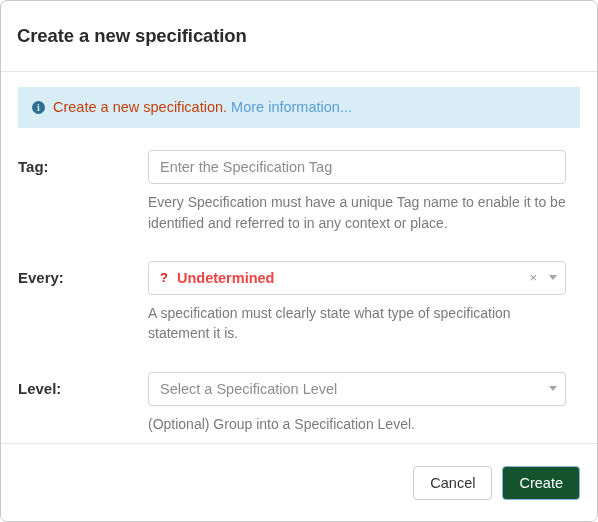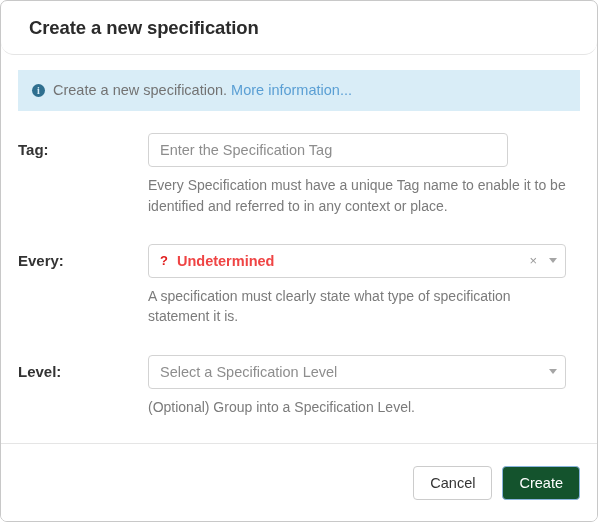--- a/index.html
+++ b/index.html
@@ -21,27 +21,26 @@
     height: 522px;
     box-sizing: border-box;
     background: #ffffff;
     border: 1px solid #c8c8c8;
     border-radius: 7px;
     overflow: hidden;
   }
 
   
   .dialog-header {
-    height: 54px;
-    box-sizing: border-box;
-    padding: 0 28px;
+    height: 71px;
+    box-sizing: border-box;
+    padding: 0 16px;
     display: flex;
     align-items: center;
     border-bottom: 1px solid #e5e5e5;
-    border-radius: 13px;
   }
   .dialog-title {
     font-size: 18.5px;
     font-weight: bold;
     color: #2b2b2b;
     letter-spacing: -0.1px;
   }
 
   
   .dialog-body {
@@ -71,21 +70,21 @@
     border-radius: 50%;
     background: #2f6f8f;
     color: #d9edf7;
     font-size: 10px;
     font-weight: bold;
     font-family: "Liberation Serif", serif;
     line-height: 1;
     margin-right: 8px;
     flex: none;
   }
-  .alert-text { color: #737373; }
+  .alert-text { color: #c2410c; }
   .alert-link {
     color: #5a9fd4;
     text-decoration: none;
     margin-left: 4px;
   }
 
   
   .form-row {
     display: flex;
     align-items: flex-start;
@@ -101,21 +100,21 @@
     font-weight: bold;
     color: #333333;
     line-height: 34px;
   }
   .form-control-col {
     flex: 1 1 auto;
     min-width: 0;
   }
 
   .text-input {
-    width: 360px;
+    width: 418px;
     height: 34px;
     box-sizing: border-box;
     border: 1px solid #d3d3d3;
     border-radius: 4px;
     background: #ffffff;
     padding: 0 11px;
     font-size: 14.5px;
     color: #555555;
     font-family: "Liberation Sans", sans-serif;
     outline: none;

